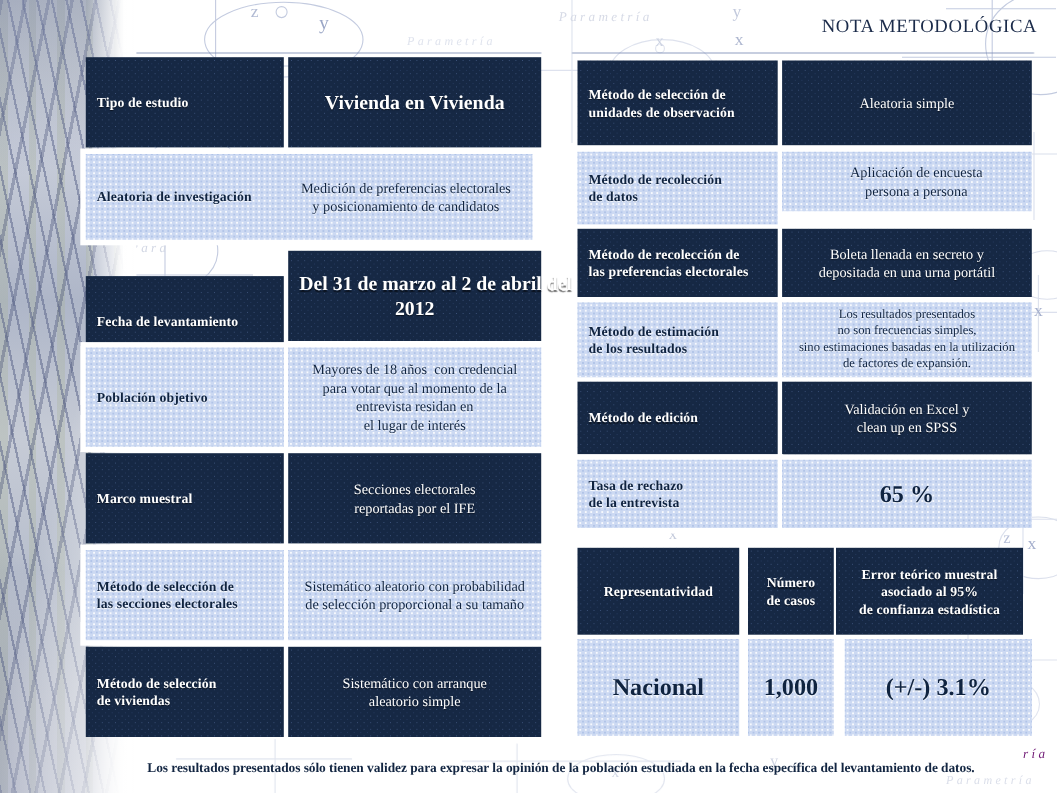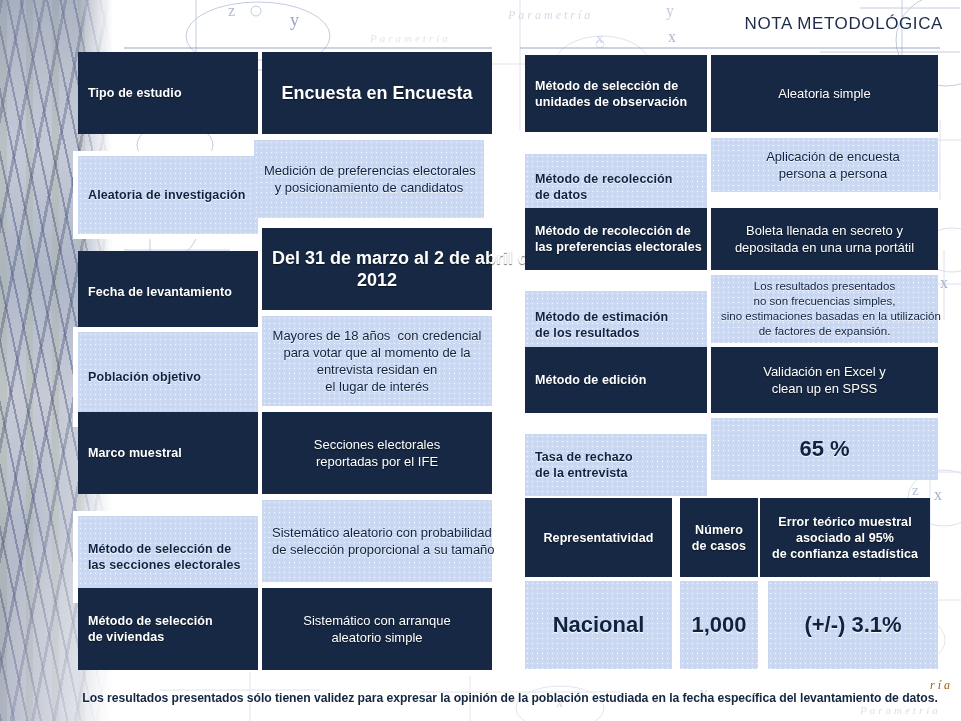--- a/index.html
+++ b/index.html
@@ -48,21 +48,21 @@
       linear-gradient(180deg,#dfe3d9 0%, #c9ceda 18%, #aeb6c8 38%,
                       #c6cbd6 55%, #b8bfcd 72%, #d4d8dd 88%, #e7e9ea 100%);
     filter:blur(.3px);
   }
   #stripfade{
     position:absolute;left:78px;top:0;width:46px;height:721px;
     background:linear-gradient(90deg, rgba(255,255,255,0) 0%, rgba(255,255,255,.95) 70%, #fff 100%);
   }
 
   
-  #content{position:absolute;inset:0;z-index:5;}
+  #content{position:absolute;inset:0;z-index:5;font-family:Liberation Serif, serif;}
 
   .box{
     position:absolute;
     box-sizing:border-box;
     display:flex;
     align-items:center;
     padding:4px 10px;
   }
   .dark{
     background-color:#162844;
@@ -75,21 +75,21 @@
   }
   .light{
     background-color:#ccd9f2;
     background-image:
       radial-gradient(rgba(255,255,255,.85) 0.7px, rgba(0,0,0,0) 0.8px),
       radial-gradient(rgba(150,175,222,.50) 0.6px, rgba(0,0,0,0) 0.7px);
     background-size:5px 5px, 5px 5px;
     background-position:0 0, 2.5px 2.5px;
     color:#0f2340;
   }
-  .light-sh{ box-shadow:0 0 0 5px #ffffff;margin-top:16px; }
+  .light-sh{ box-shadow:0 0 0 5px #ffffff; }
 
   .lbl{
     font-weight:bold;
     font-size:12.5px;
     line-height:16px;
     letter-spacing:.1px;
     justify-content:flex-start;
     text-align:left;
   }
   .val{
@@ -209,21 +209,21 @@
 
   <div class="bgtext" style="left:-6px;top:112px;font-size:13px;">Parametría</div>
   <div class="bgtext" style="left:-18px;top:330px;font-size:13px;">Parametría</div>
   <div class="bgtext" style="left:118px;top:218px;font-size:12px;color:#d2d7e4;">Para</div>
   <div class="bgtext" style="left:120px;top:537px;font-size:12px;color:#aab3c9;">Para</div>
   <div class="bgtext" style="left:-2px;top:670px;font-size:13px;">ametría</div>
   <div class="bgtext" style="left:322px;top:586px;font-size:12px;color:#dde1ec;">Parametría</div>
   <div class="bgtext" style="left:508px;top:8px;font-size:12px;color:#d6dae6;">Parametría</div>
   <div class="bgtext" style="left:370px;top:32px;font-size:11px;color:#e0e4ee;">Parametría</div>
   <div class="bgtext" style="left:860px;top:704px;font-size:11px;color:#dbdfea;">Parametría</div>
-  <div class="bgtext" style="left:930px;top:678px;font-size:12px;color:#a16207;">ría</div>
+  <div class="bgtext" style="left:930px;top:678px;font-size:12px;color:#701a75;">ría</div>
 
   <div class="bgletter" style="left:84px;top:28px;font-size:17px;">z</div>
   <div class="bgletter" style="left:228px;top:2px;font-size:16px;color:#b2bbd4;">z</div>
   <div class="bgletter" style="left:290px;top:10px;font-size:18px;color:#9aa6c6;">y</div>
   <div class="bgletter" style="left:108px;top:48px;font-size:15px;color:#aab4cf;">y</div>
   <div class="bgletter" style="left:60px;top:130px;font-size:16px;">x</div>
   <div class="bgletter" style="left:52px;top:250px;font-size:16px;">x</div>
   <div class="bgletter" style="left:0px;top:250px;font-size:18px;color:#8c9ac0;">y</div>
   <div class="bgletter" style="left:38px;top:490px;font-size:16px;font-weight:bold;">z</div>
   <div class="bgletter" style="left:54px;top:578px;font-size:16px;">x</div>
@@ -243,21 +243,21 @@
 </div>
 
 <div id="content">
 
   <div id="header">NOTA METODOLÓGICA</div>
 
   <div class="box dark lbl" style="left:78px;top:52px;width:180px;height:82px;">
       <span class="txt lbl-t">Tipo de estudio</span>
     </div>
   <div class="box dark val big" style="left:262px;top:52px;width:230px;height:82px;">
-      <span class="txt val-t">Encuesta en Encuesta</span>
+      <span class="txt val-t">Vivienda en Vivienda</span>
     </div>
 
   <div class="box light light-sh lbl" style="left:78px;top:140px;width:180px;height:78px;">
       <span class="txt lbl-t">Aleatoria de investigación</span>
     </div>
   <div class="box light val mid" style="left:254px;top:140px;width:230px;height:78px;">
       <span class="txt val-t">Medición&nbsp;de&nbsp;preferencias&nbsp;electorales<br>y&nbsp;posicionamiento&nbsp;de&nbsp;candidatos</span>
     </div>
 
   <div class="box dark lbl" style="left:78px;top:228px;width:180px;height:82px;margin-top:23px;">

